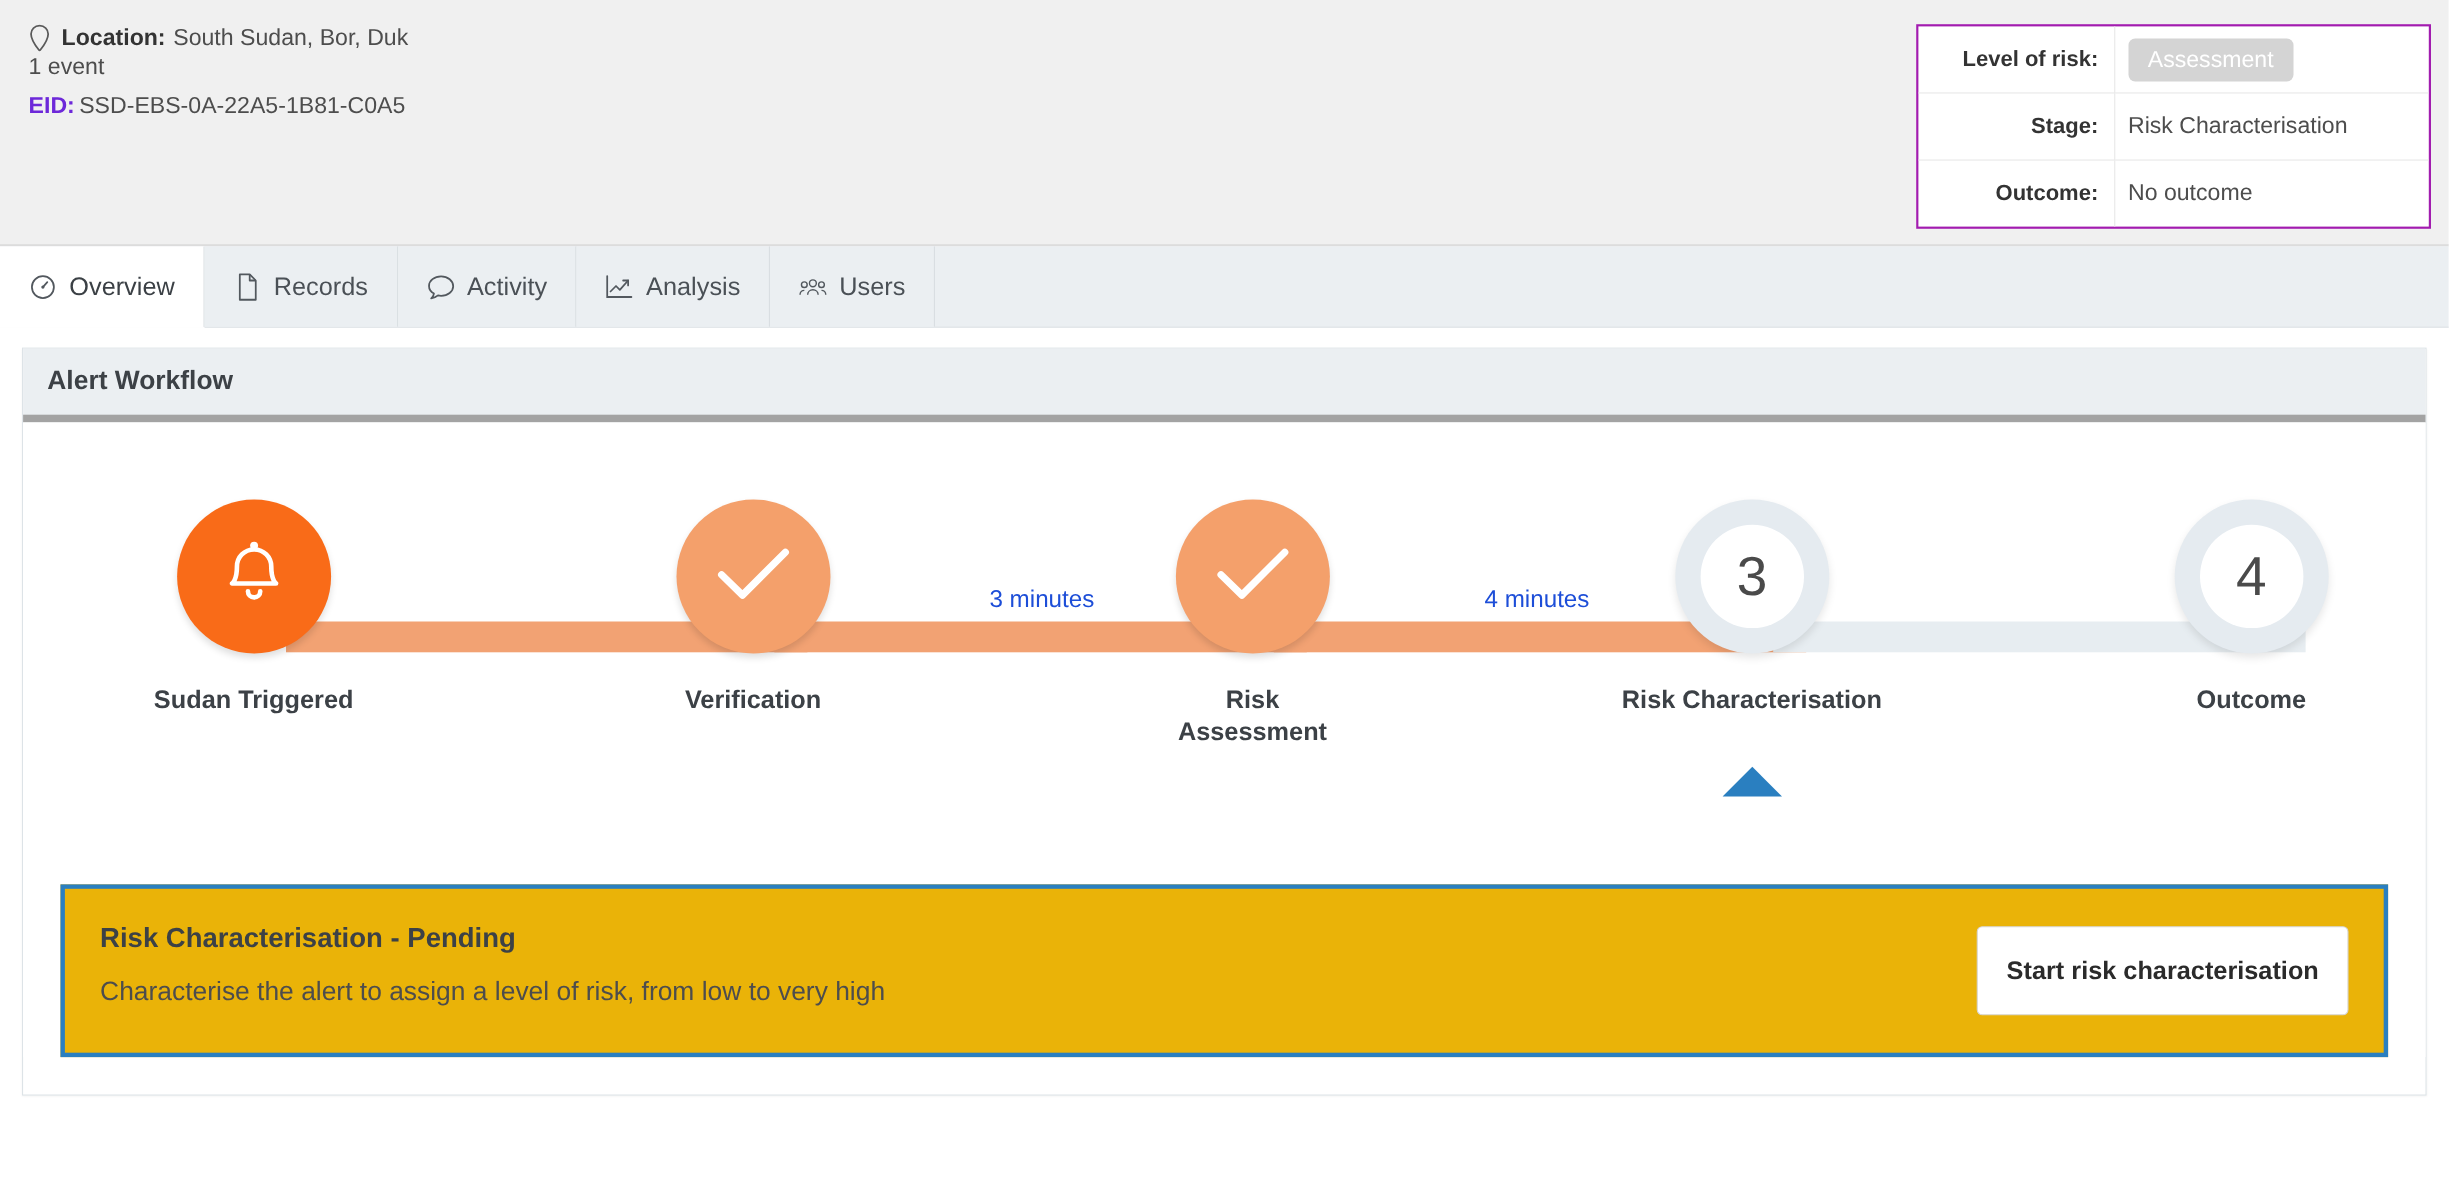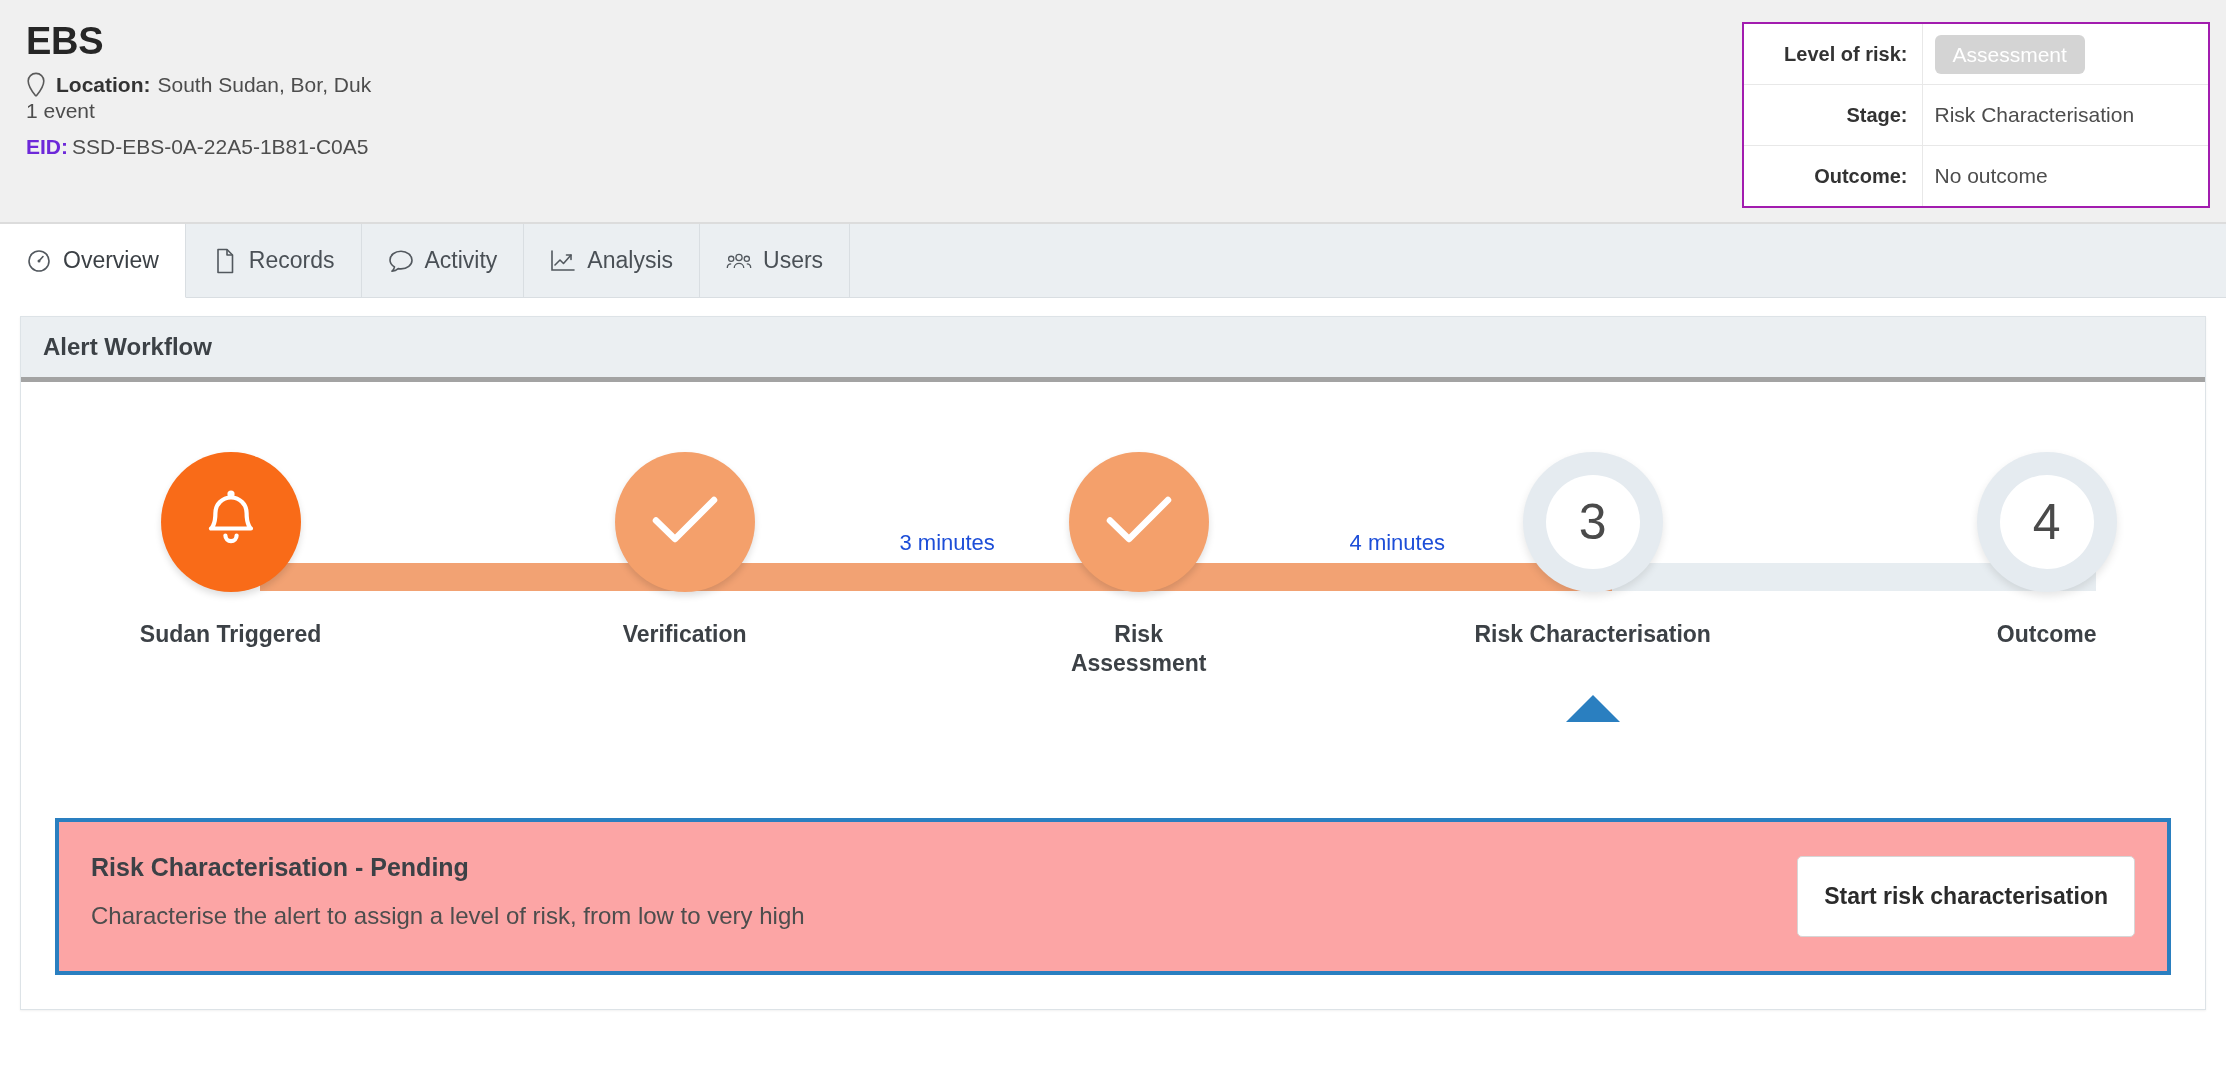--- a/index.html
+++ b/index.html
@@ -174,21 +174,21 @@
     background: #ffffff;
   }
   .panel {
     border: 1px solid #DDE3E7;
     background: #ffffff;
     box-shadow: 0 1px 2px rgba(0,0,0,0.06);
     box-sizing: border-box;
   }
   .panel-head {
     background: #EBEFF2;
-    border-bottom: 5px solid #a3a3a3;
+    border-bottom: 7px solid #a3a3a3;
     padding: 16px 22px;
     font-size: 24px;
     font-weight: bold;
     color: #3c4146;
     box-sizing: border-box;
   }
   .panel-body {
     position: relative;
     padding: 0;
     background: #ffffff;
@@ -278,23 +278,23 @@
     height: 0;
     transform: translateX(-50%);
     border-left: 27px solid transparent;
     border-right: 27px solid transparent;
     border-bottom: 27px solid #2A7FC0;
   }
 
   
   .action-box {
     position: relative;
-    margin: 16px 34px 34px 34px;
+    margin: 0 34px 34px 34px;
     border: 4px solid #2A7FC0;
-    background: #fca5a5;
+    background: #eab308;
     padding: 30px 32px 34px 32px;
     box-sizing: border-box;
     display: flex;
     align-items: flex-start;
     justify-content: space-between;
   }
   .action-text { max-width: 1300px; }
   .action-title {
     font-size: 25px;
     font-weight: bold;
@@ -320,21 +320,20 @@
     white-space: nowrap;
     margin-top: 4px;
   }
 </style>
 </head>
 <body>
 
 <div class="header">
 
   <div class="hdr-left">
-    <div class="event-title">EBS</div>
 
     <div class="loc-row">
       <span class="pin-icon">
         <svg width="20" height="26" viewBox="0 0 20 26">
           <path d="M10 1.4C5.6 1.4 2.2 4.7 2.2 8.9c0 5.4 6.4 13.6 7.2 14.6.3.4.9.4 1.2 0 .8-1 7.2-9.2 7.2-14.6C17.8 4.7 14.4 1.4 10 1.4z" fill="none" stroke="#5a5a5a" stroke-width="1.6"></path>
         </svg>
       </span>
       <span class="loc-label">Location:</span>
       <span>South Sudan, Bor, Duk</span>
     </div>

